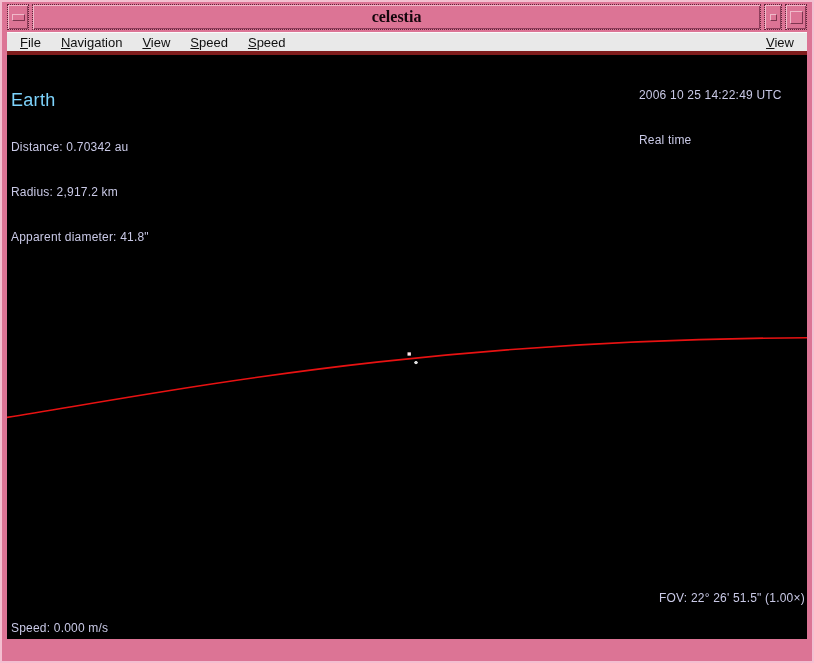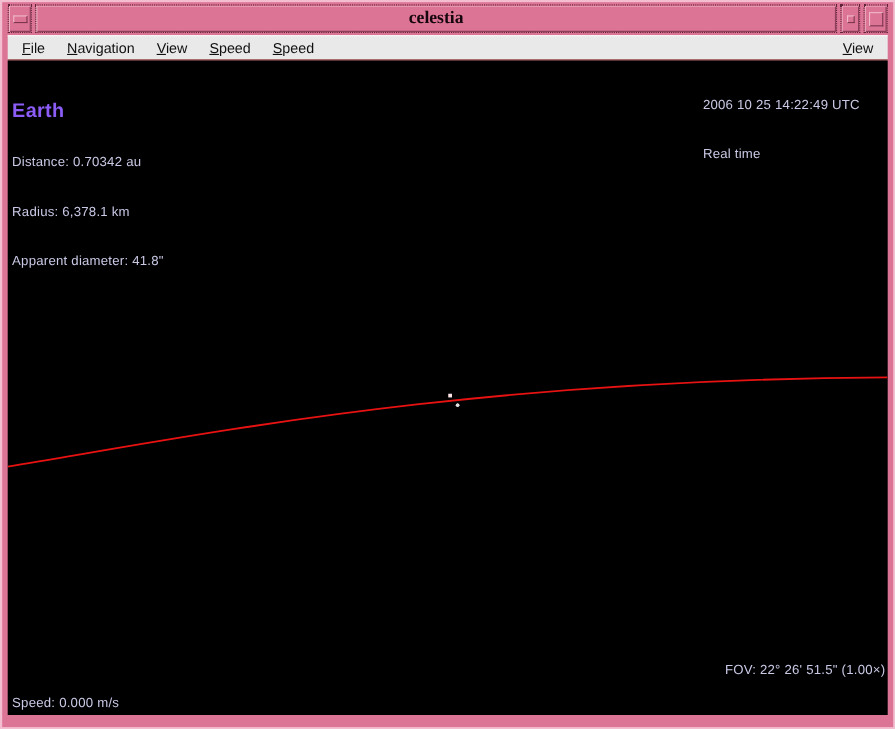--- a/index.html
+++ b/index.html
@@ -2,21 +2,21 @@
 <html><head>
 <meta charset="utf-8">
 <style>
   html,body{margin:0;padding:0;background:#000;}
   *{box-sizing:border-box;}
 
   .window{
     width:814px;height:663px;
     background:#dc7495;
     border:2px solid #f3bfd0;
-    padding:2px 5px 11px 5px;
+    padding:2px 5px 22px 5px;
     display:flex;flex-direction:column;
     font-family:"Liberation Sans",sans-serif;
     position:relative;
   }
 
   
   .titlebar-row{height:26px;display:flex;gap:3px;margin-bottom:2px;}
   .tb-btn,.titlebar{
     background:#dc7495;
     border:1px dotted #5c2438;
@@ -48,21 +48,21 @@
     border:1px solid #f0b9c9;
     border-right-color:#7e3550;border-bottom-color:#7e3550;
     background:#dc7495;
   }
 
   
   .menubar{
     height:23px;
     background:#e9e9e9;
     border-top:1px solid #fbfbfb;
-    border-bottom:1px solid #7f1d1d;
+    border-bottom:4px solid #7f1d1d;
     display:flex;align-items:center;
     padding:0 13px;
     font-size:13px;color:#101010;
   }
   .menu-item{
     display:inline-block;
     margin-right:20px;
     cursor:pointer;
     line-height:21px;
   }
@@ -81,21 +81,21 @@
   .hud{
     position:absolute;
     color:#c9c9e6;
     font-size:12px;
     line-height:15px;
     letter-spacing:0.2px;
     white-space:pre;
   }
   .sel-info{left:4px;top:5px;}
   .sel-name{
-    font-size:18px;font-weight:bold;color:#8b5cf6;
+    font-size:18px;font-weight:normal;color:#7dd3fc;
     line-height:20px;letter-spacing:0.3px;
   }
   .time-info{left:632px;top:3px;}
   .speed-info{left:4px;bottom:3px;text-align:right;}
   .status-info{left:652px;bottom:3px;}
 </style>
 </head>
 <body>
 
 <div class="window">
@@ -130,21 +130,21 @@
       <path d="M 0 373 C 180 343, 420 293, 800 291" fill="none" stroke="#e81212" stroke-width="1.7"></path>
       <rect x="400.5" y="306" width="3.4" height="3.4" fill="#ffe3e7"></rect>
       <circle cx="409" cy="316.5" r="1.6" fill="#ffffff"></circle>
       <rect x="407.4" y="315.9" width="3.2" height="1.2" fill="#dcdcdc"></rect>
       <rect x="408.4" y="314.9" width="1.2" height="3.2" fill="#dcdcdc"></rect>
     </svg>
 
     <div class="hud sel-info">
       <div class="sel-name">Earth</div>
       <div>Distance: 0.70342 au</div>
-      <div>Radius: 6,378.1 km</div>
+      <div>Radius: 2,917.2 km</div>
       <div>Apparent diameter: 41.8"</div>
     </div>
 
     <div class="hud time-info">
       <div>2006 10 25 14:22:49 UTC</div>
       <div>Real time</div>
     </div>
 
     <div class="hud speed-info">Speed: 0.000 m/s</div>
 

